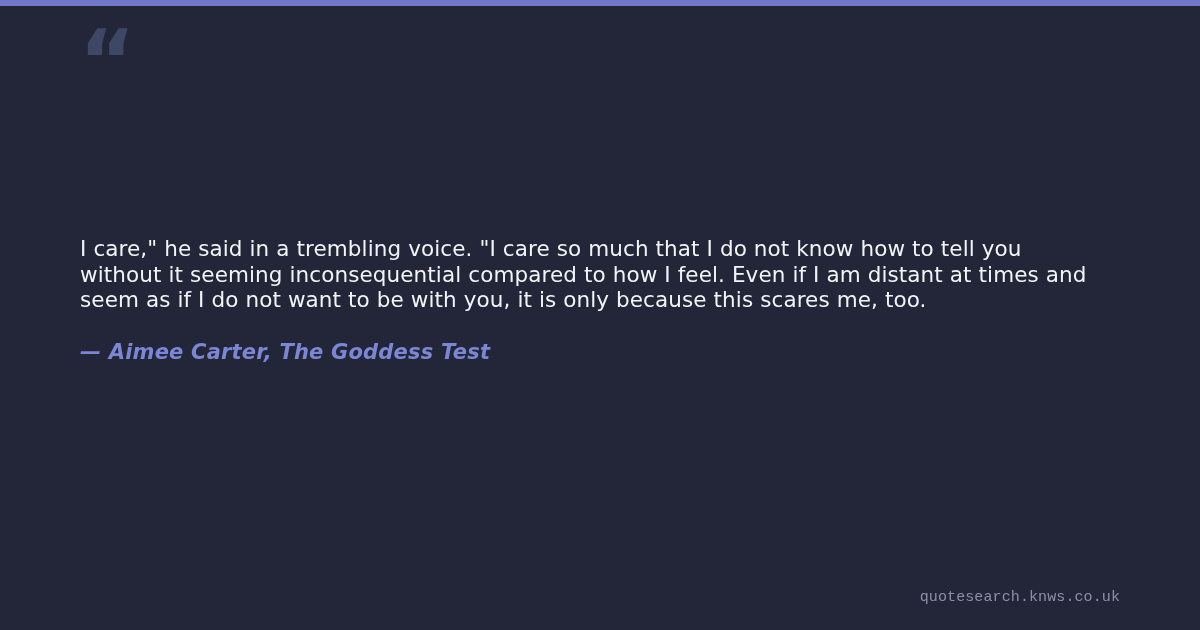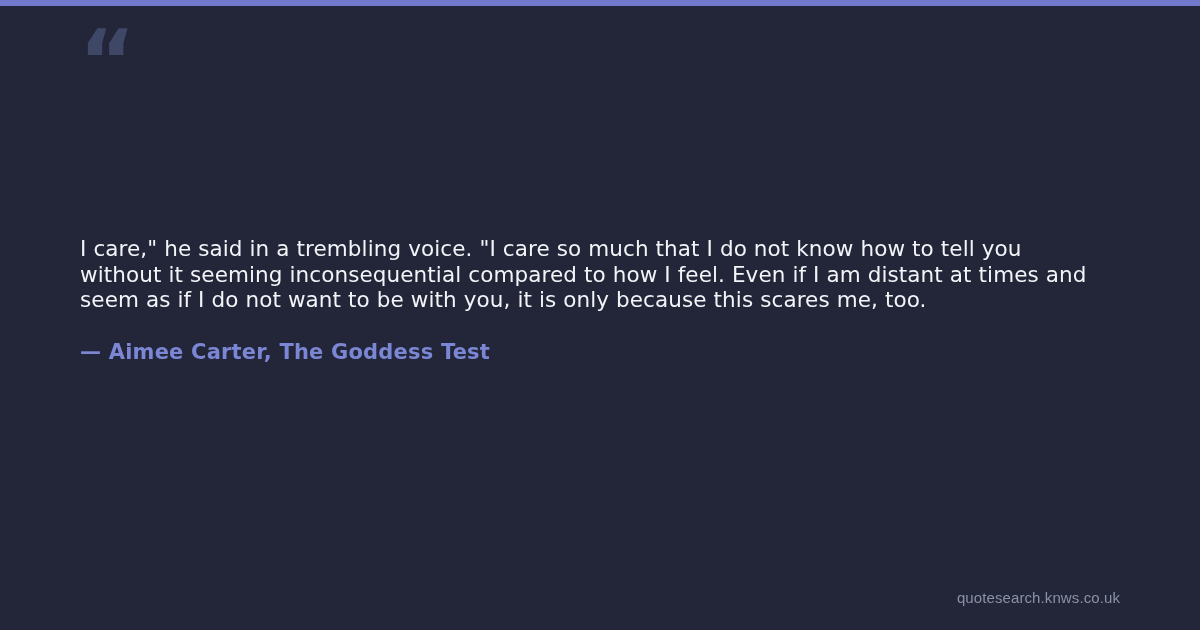--- a/index.html
+++ b/index.html
@@ -65,27 +65,28 @@
   }
 
   .attribution {
     margin: 0;
     padding-top: 27px;
     font-family: "DejaVu Sans", sans-serif;
     font-size: 21px;
     font-weight: 700;
     color: #7b86d4;
     letter-spacing: 0.2px;
+    font-style: italic;
   }
 
   .footer {
     position: absolute;
     right: 80px;
     bottom: 24px;
-    font-family: Liberation Sans, sans-serif;
+    font-family: Liberation Mono, monospace;
     font-size: 15px;
     color: #8b91a8;
     letter-spacing: 0.1px;
     text-align: right;
   }
 </style>
 </head>
 <body>
 
 <div class="card">

